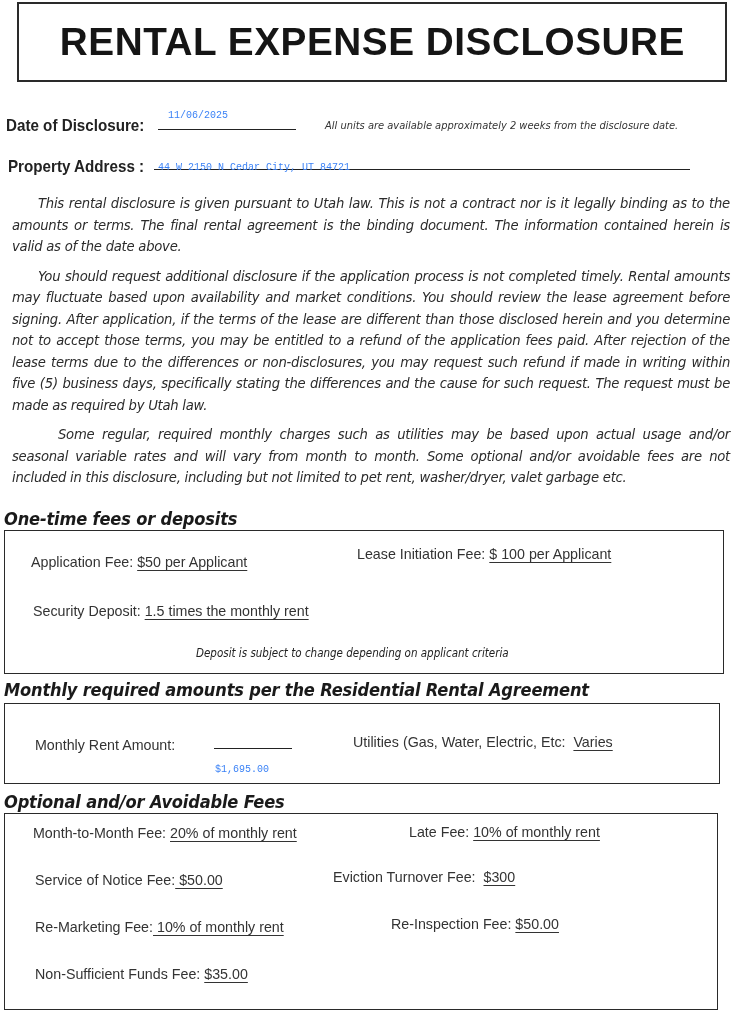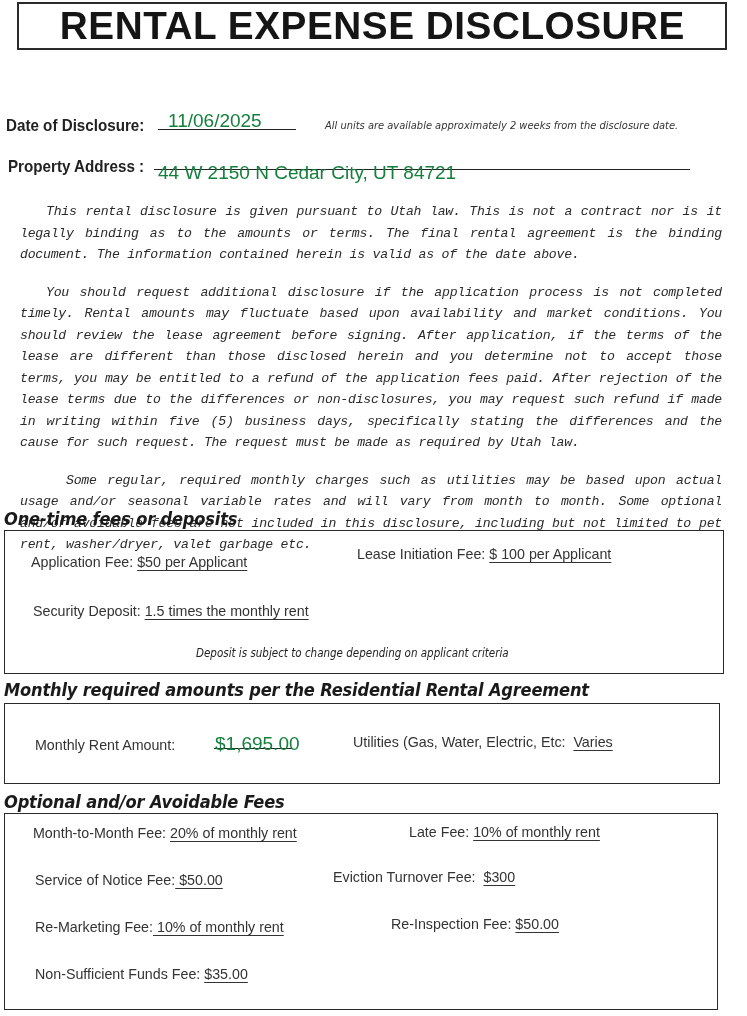--- a/index.html
+++ b/index.html
@@ -1,29 +1,29 @@
 <!DOCTYPE html>
 <html><head>
 <meta charset="utf-8">
 <style>
   html, body { margin:0; padding:0; background:#ffffff; }
   body { width:747px; height:1016px; position:relative; overflow:hidden; color:#1a1a1a;
          font-family:"Liberation Sans", sans-serif; }
   .abs { position:absolute; }
-  .title-box { left:17px; top:2px; width:710px; height:48px; border:2px solid #2a2a2a; box-sizing:border-box;
+  .title-box { left:17px; top:2px; width:710px; height:80px; border:2px solid #2a2a2a; box-sizing:border-box;
                display:flex; align-items:center; justify-content:center; }
   .title { font-family:"Liberation Sans", sans-serif; font-weight:bold; font-size:38px; letter-spacing:0.5px;
            color:#151515; transform:scaleX(1.02); }
   .lbl-strong { font-family:"Liberation Sans", sans-serif; font-weight:bold; font-size:16.5px; color:#222; transform:scaleX(0.92); transform-origin:left; white-space:nowrap; }
   .fill-line { border-bottom:1.6px solid #222; height:0; }
-  .fill-val { font-family:Liberation Sans, sans-serif; font-size:19px; color:#15803d; white-space:nowrap; }
+  .fill-val { font-family:Liberation Mono, monospace; font-size:10px; color:#3b82f6; white-space:nowrap; }
   .note { font-family:"DejaVu Sans", sans-serif; font-style:italic; font-size:11px; color:#333; white-space:nowrap; transform:scaleX(0.9); transform-origin:left; }
   .para { left:4px; width:734px; font-family:"DejaVu Sans", sans-serif; font-style:italic; font-size:13.2px;
           line-height:21.5px; color:#2b2b2b; text-align:justify; text-align-last:left; letter-spacing:-0.25px; }
-  .para p { margin:16px; text-indent:26px;font-family:Liberation Mono, monospace; }
+  .para p { margin:8px; text-indent:26px; }
   .para p.ind2 { text-indent:46px; }
   .sec-h { font-family:"DejaVu Sans", sans-serif; font-style:italic; font-weight:bold; font-size:17.5px; color:#1a1a1a; white-space:nowrap; transform:scaleX(0.93); transform-origin:left; letter-spacing:-0.2px; }
   .box { border:1.8px solid #2a2a2a; box-sizing:border-box; }
   .item { font-family:"Liberation Sans", sans-serif; font-size:15px; color:#333; white-space:nowrap; transform:scaleX(0.95); transform-origin:left; }
   .item .v { text-decoration:underline; text-underline-offset:3px; text-decoration-thickness:1px; }
   .small-note { font-family:"DejaVu Sans", sans-serif; font-style:italic; font-size:11.5px; color:#222; white-space:nowrap; transform:scaleX(0.9); transform-origin:left; }
 </style>
 </head>
 <body>
 
@@ -56,21 +56,21 @@
 </div>
 <div class="abs item" style="left:33px; top:602px;">
   <span>Security Deposit: </span><span class="v">1.5 times the monthly rent</span>
 </div>
 <div class="abs small-note" style="left:196px; top:646px;">Deposit is subject to change depending on applicant criteria</div>
 
 <div class="abs sec-h" style="left:4px; top:680px;">Monthly required amounts per the Residential Rental Agreement</div>
 <div class="abs box" style="left:4px; top:703px; width:716px; height:81px;"></div>
 <div class="abs item" style="left:35px; top:736px;">Monthly Rent Amount:</div>
 <div class="abs fill-line" style="left:214px; top:748px; width:78px;"></div>
-<div class="abs fill-val" style="left:215px; top:733px;">$1,695.00</div>
+<div class="abs fill-val" style="left:215px; top:764px;">$1,695.00</div>
 <div class="abs item" style="left:353px; top:733px;">
   <span style="white-space:pre;">Utilities (Gas, Water, Electric, Etc:  </span><span class="v">Varies</span>
 </div>
 
 <div class="abs sec-h" style="left:4px; top:792px;">Optional and/or Avoidable Fees</div>
 <div class="abs box" style="left:4px; top:813px; width:714px; height:197px;"></div>
 <div class="abs item" style="left:33px; top:824px;">
   <span>Month-to-Month Fee: </span><span class="v">20% of monthly rent</span>
 </div>
 <div class="abs item" style="left:409px; top:823px;">

